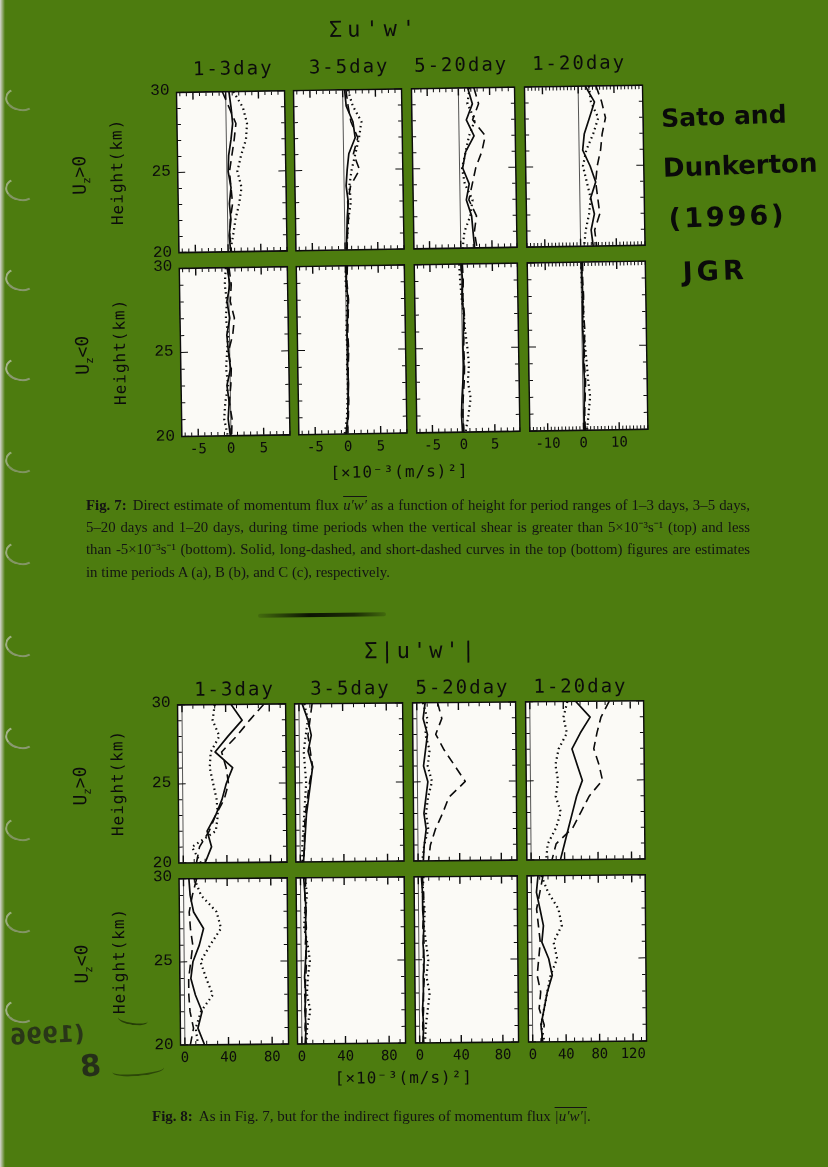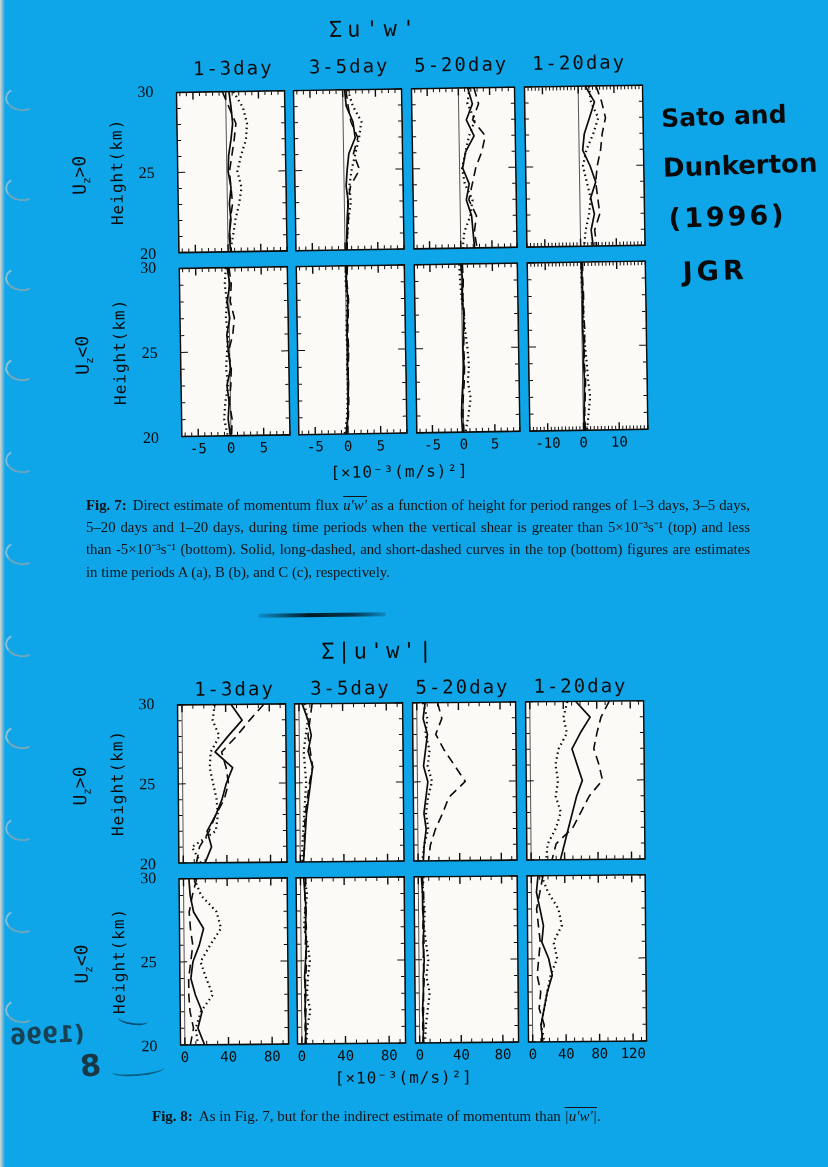--- a/index.html
+++ b/index.html
@@ -1,52 +1,52 @@
 <!DOCTYPE html>
 <html><head>
 <meta charset="utf-8">
 <style>
   html,body{margin:0;padding:0;background:#e8e7e3;}
-  .page{position:relative;width:828px;height:1167px;background:#0ea5e9;overflow:hidden;
+  .page{position:relative;width:828px;height:1167px;background:#4d7c0f;overflow:hidden;
         font-family:"DejaVu Sans", sans-serif;color:#111;}
   .page::before{content:"";position:absolute;left:0;top:0;width:5px;height:100%;
         background:linear-gradient(90deg,#d7d6d1,rgba(215,214,209,0));z-index:5;}
 
   
   .hole{position:absolute;left:5px;width:27px;height:19px;border:2px solid transparent;
         border-bottom-color:#a9a8a2;border-left-color:#d0cfc9;border-radius:50%;
         transform:rotate(12deg);opacity:.75;}
 
   
   .fig{position:absolute;left:0;width:828px;}
   #f7{top:8px;height:486px;transform:rotate(-0.9deg);transform-origin:400px 240px;}
   #f8{top:636px;height:474px;transform:rotate(-0.5deg);transform-origin:400px 230px;}
 
   .ftitle{position:absolute;transform:translateX(-50%);font-family:"DejaVu Sans Mono",monospace;
         font-size:22px;letter-spacing:5px;color:#0c0c0c;white-space:nowrap;}
   #f7 .ftitle{left:378px;top:8px;}
-  #f8 .ftitle{left:380px;top:2px;letter-spacing:3px;}
+  #f8 .ftitle{left:423px;top:2px;letter-spacing:3px;}
 
   .ch{position:absolute;transform:translateX(-50%);font-family:"DejaVu Sans Mono",monospace;
       font-size:19px;letter-spacing:2px;color:#0c0c0c;white-space:nowrap;}
   #f7 .ch{top:46px;} #f8 .ch{top:40px;}
   .c0{left:236px;} .c1{left:352px;} .c2{left:464px;} .c3{left:582px;}
 
   .rowlab{position:absolute;width:80px;text-align:center;transform:rotate(-90deg);
       font-family:"DejaVu Sans Mono",monospace;font-size:18px;color:#0c0c0c;}
   .rowlab sub{font-size:.6em;}
   #f7 .rl0{left:42px;top:150px;} #f7 .rl1{left:42px;top:330px;}
   #f8 .rl0{left:42px;top:135px;} #f8 .rl1{left:42px;top:313px;}
 
   .ylab{position:absolute;width:160px;text-align:center;transform:rotate(-90deg);
       font-family:"DejaVu Sans Mono",monospace;font-size:16px;letter-spacing:1px;color:#0c0c0c;}
   #f7 .yl0{left:38px;top:150px;} #f7 .yl1{left:38px;top:330px;}
   #f8 .yl0{left:38px;top:135px;} #f8 .yl1{left:38px;top:313px;}
 
-  .yt{position:absolute;width:32px;text-align:left;font-family:Liberation Serif, serif;
+  .yt{position:absolute;width:32px;text-align:right;font-family:Liberation Mono, monospace;
       font-size:16px;color:#0c0c0c;left:140px;line-height:17px;}
   #f7 .t00{top:71px;} #f7 .t01{top:152px;} #f7 .t02{top:233px;}
   #f7 .t10{top:247px;} #f7 .t11{top:332px;} #f7 .t12{top:417px;}
   #f8 .t00{top:57px;} #f8 .t01{top:137px;} #f8 .t02{top:217px;}
   #f8 .t10{top:231px;} #f8 .t11{top:315px;} #f8 .t12{top:399px;}
 
   .panels{position:absolute;left:178px;top:0;width:470px;height:100%;}
   .panels svg{position:absolute;}
 
   .unit{position:absolute;transform:translateX(-50%);font-family:"DejaVu Sans Mono",monospace;
@@ -1160,21 +1160,21 @@
           <polyline points="11.9,1.0 10.2,17.6 13.6,34.2 16.9,50.8 15.2,67.4 21.9,84.0 25.3,100.6 20.2,117.2 16.9,133.8 13.6,150.4 15.2,167.0" fill="none" stroke="#0b0b0b" stroke-width="1.7" stroke-linejoin="round"></polyline>
           <text x="5.184397163120567" y="184" text-anchor="middle" font-size="14" fill="#0c0c0c" font-family="&quot;DejaVu Sans Mono&quot;, monospace">0</text>
           <text x="38.65957446808511" y="184" text-anchor="middle" font-size="14" fill="#0c0c0c" font-family="&quot;DejaVu Sans Mono&quot;, monospace">40</text>
           <text x="72.13475177304964" y="184" text-anchor="middle" font-size="14" fill="#0c0c0c" font-family="&quot;DejaVu Sans Mono&quot;, monospace">80</text>
           <text x="105.60992907801418" y="184" text-anchor="middle" font-size="14" fill="#0c0c0c" font-family="&quot;DejaVu Sans Mono&quot;, monospace">120</text>
         </svg>
       </div>
     <div class="unit">[×10⁻³(m/s)²]</div>
   </section>
 
-  <p class="cap" id="cap8"><b>Fig. 8:</b><span>As in Fig. 7, but for the indirect estimate of momentum than </span><span class="ol">|u′w′|</span><span>.</span></p>
+  <p class="cap" id="cap8"><b>Fig. 8:</b><span>As in Fig. 7, but for the indirect figures of momentum flux </span><span class="ol">|u′w′|</span><span>.</span></p>
 
   <div class="bleed">
     <span class="b1">(1996</span>
     <span class="b2">8</span>
     <div class="squig"></div>
     <div class="squig2"></div>
   </div>
 
 </div>
 

